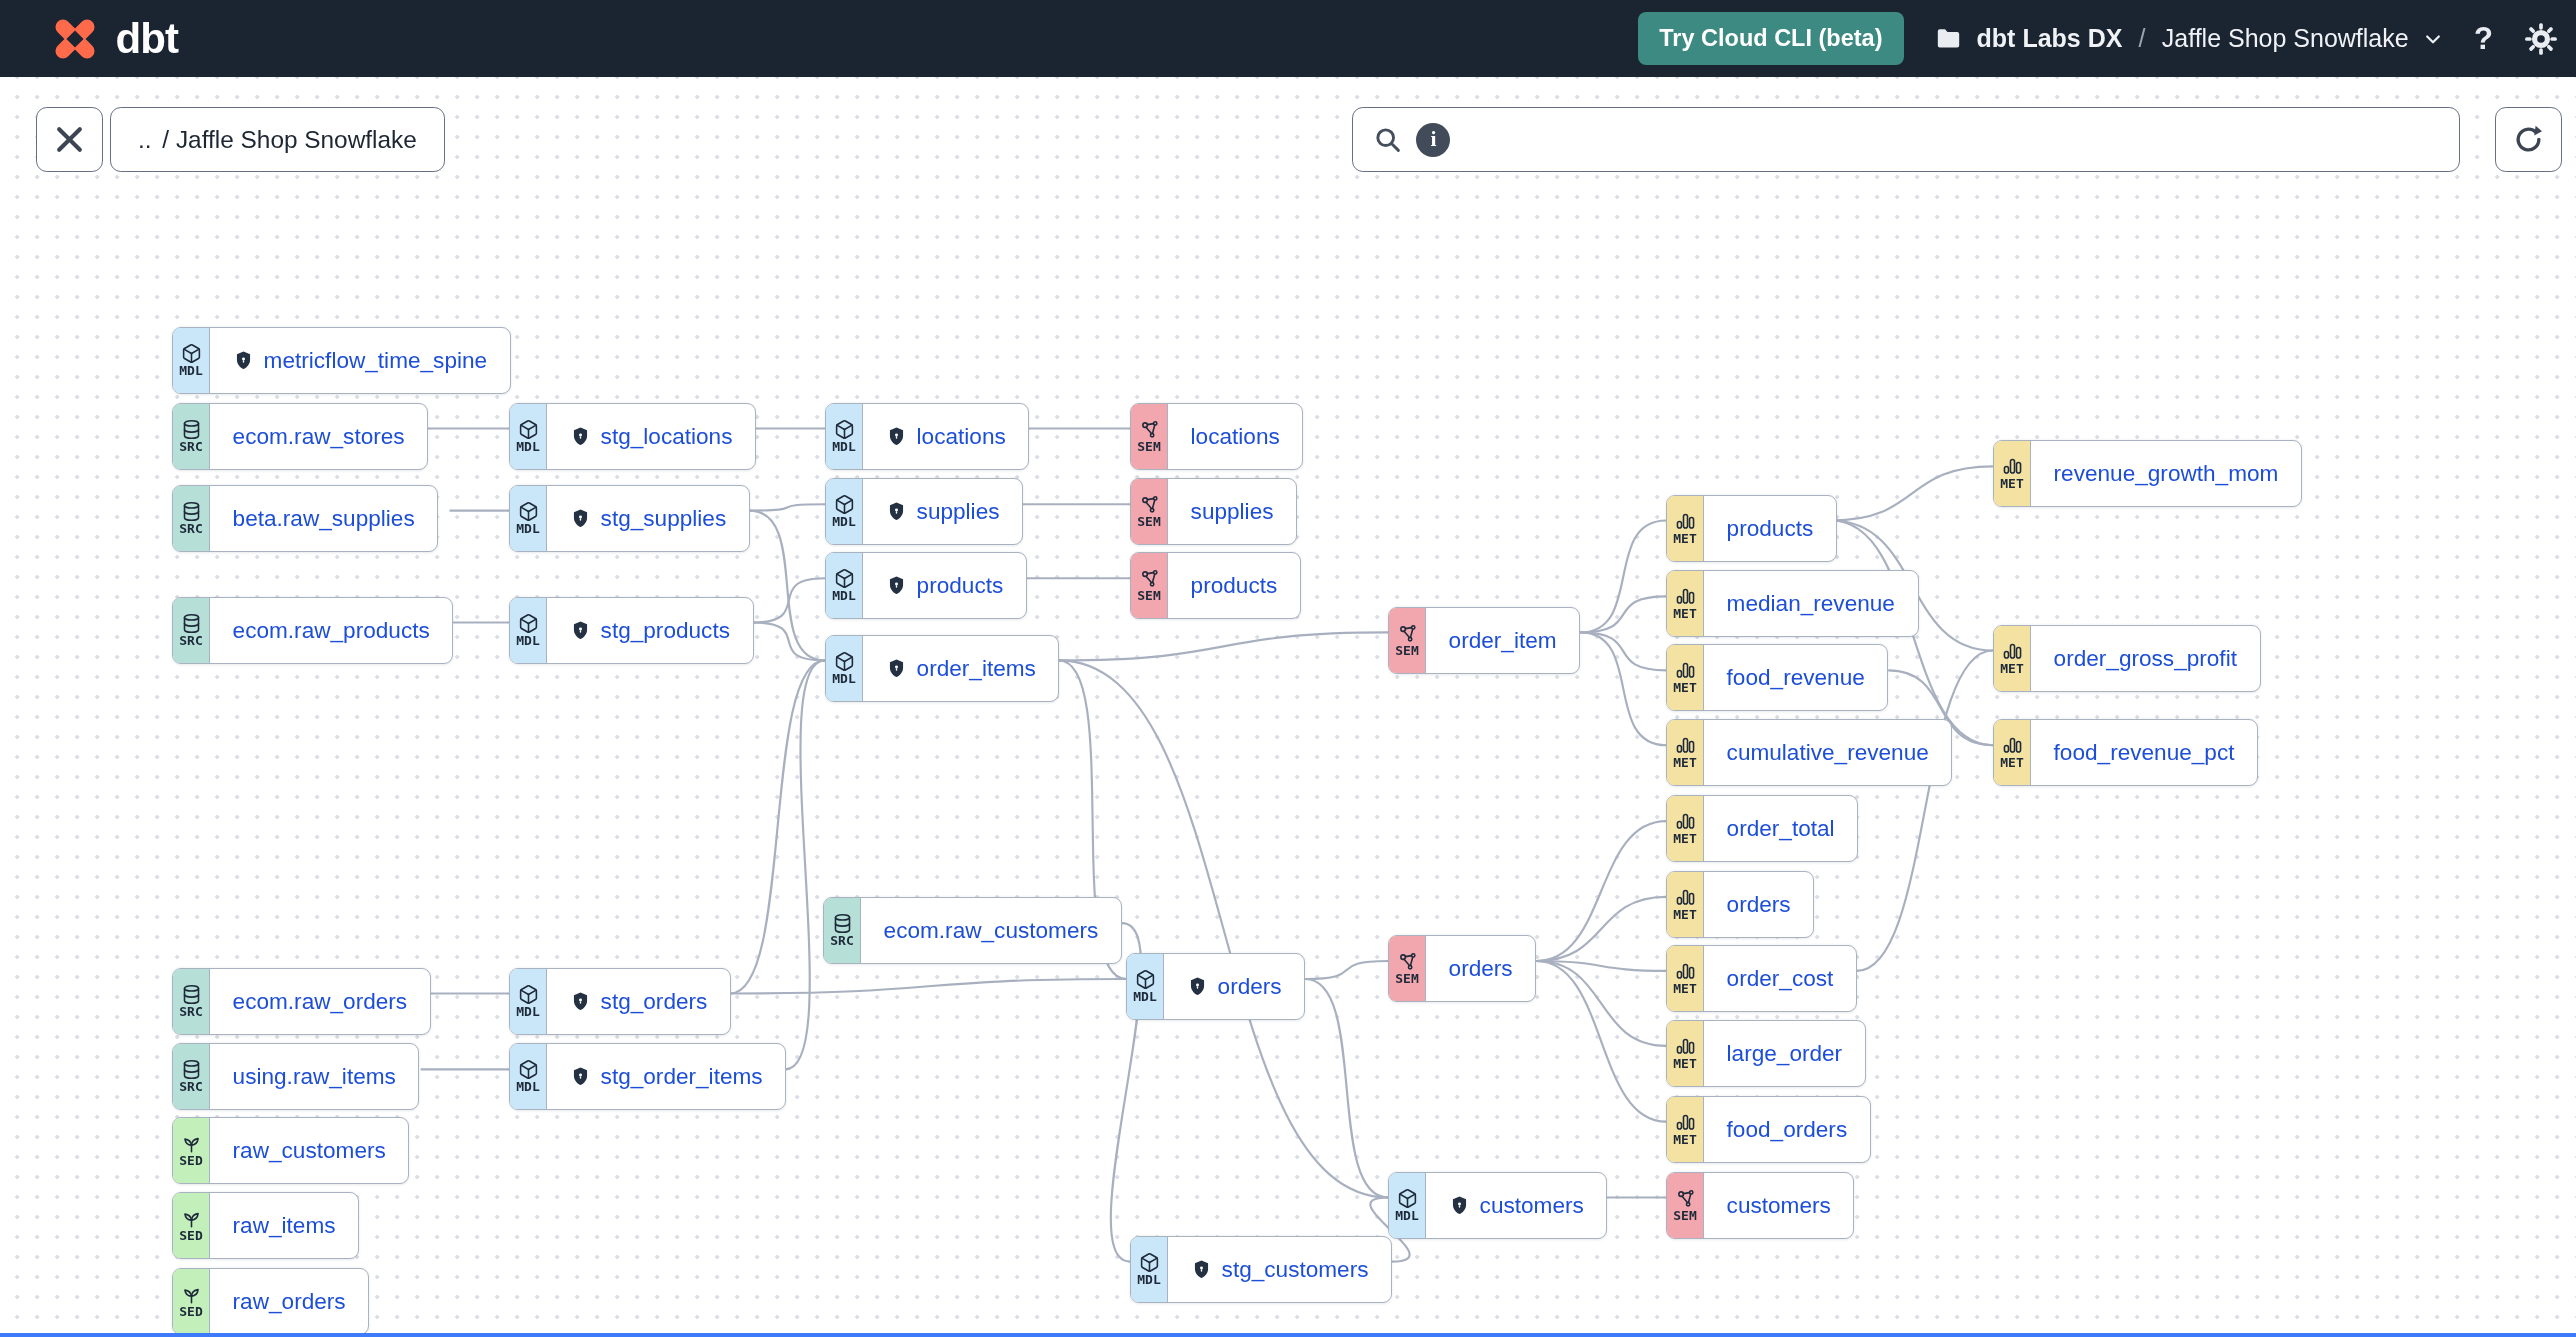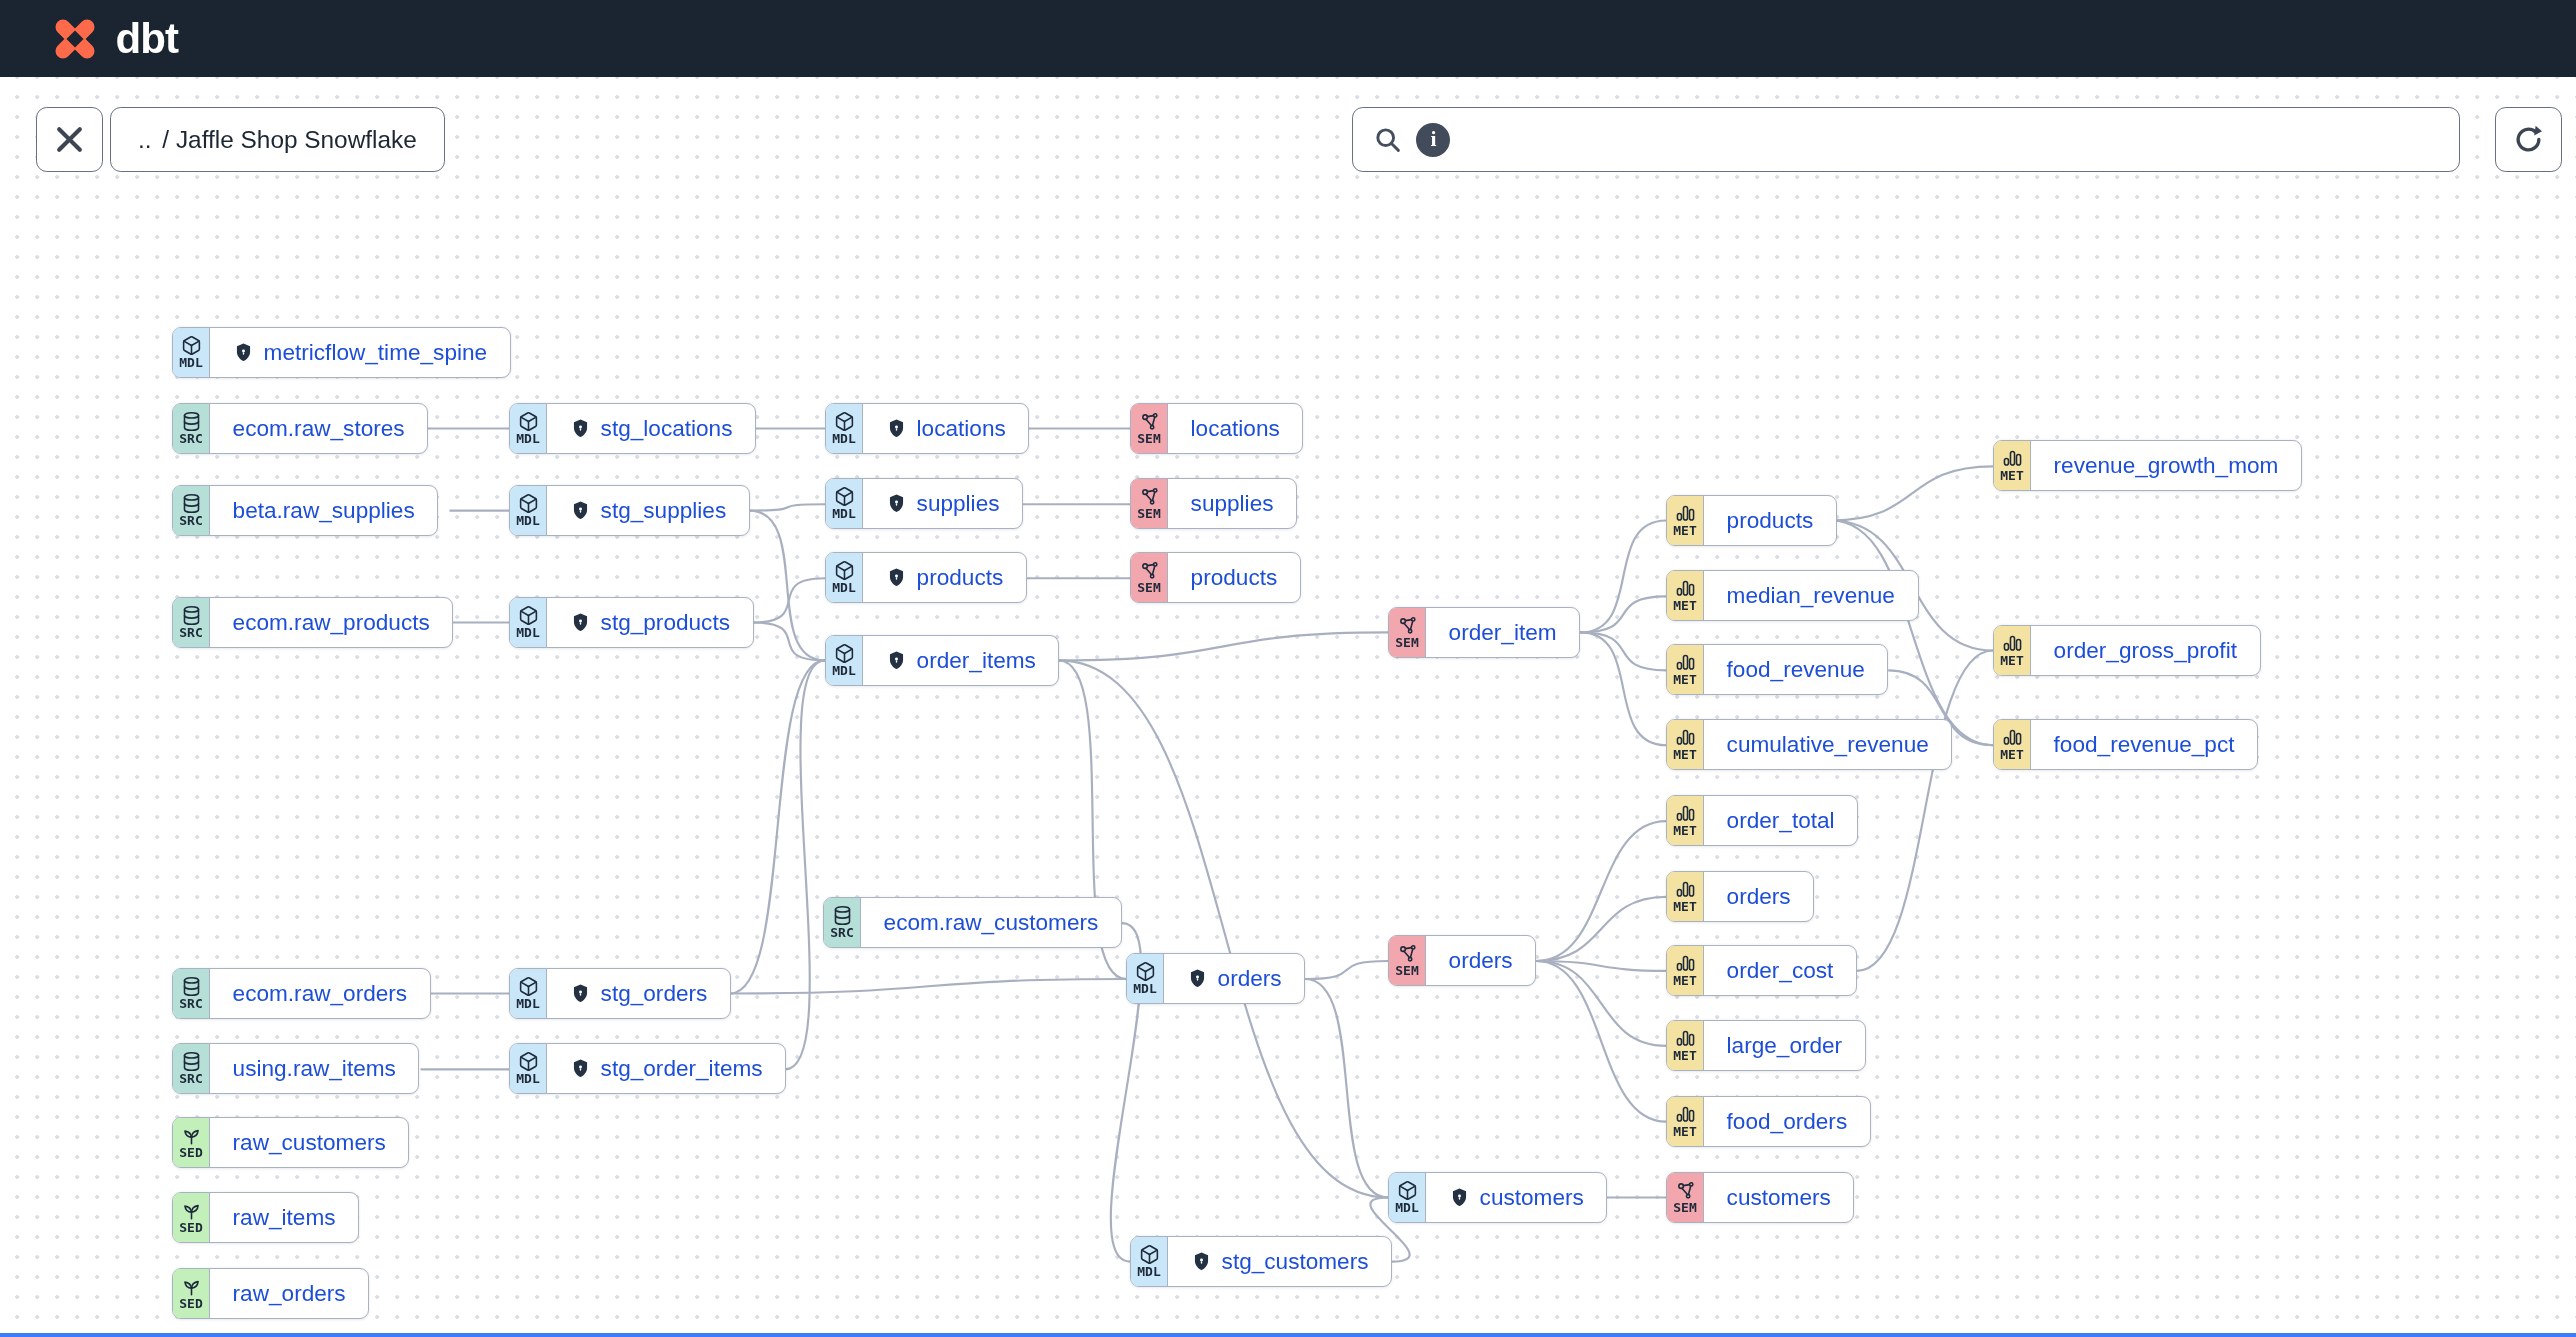--- a/index.html
+++ b/index.html
@@ -44,21 +44,21 @@
   .searchbar { left:1352px; top:107px; width:1108px; height:65px; padding:0 20px; gap:14.4px; }
   .searchbar input { flex:1; border:none; outline:none; font-size:24.4px;
     color:#2a3340; font-family:"Liberation Sans",sans-serif; background:transparent; }
   .searchbar input::placeholder { color:#4d5663; opacity:1; }
   .info-dot { width:34px; height:34px; border-radius:50%; background:#414b59; color:#ffffff;
     display:flex; align-items:center; justify-content:center;
     font-size:21.7px; font-weight:700; font-family:"Liberation Serif",serif; cursor:pointer; }
   .refresh-btn { left:2495px; top:107px; width:67px; height:65px; justify-content:center; cursor:pointer; }
 
   
-  .node { position:absolute; height:51px; display:flex; align-items:stretch;
+  .node { position:absolute; height:67px; display:flex; align-items:stretch;
     background:#ffffff; border:1.5px solid #a9b2c0; border-radius:9px;
     box-shadow:0 0.9px 2.7px rgba(22,32,50,.10); cursor:pointer; z-index:5; }
   .badge { width:37px; display:flex; flex-direction:column; align-items:center;
     justify-content:center; border-right:1.5px solid #a9b2c0;
     border-radius:7.2px 0 0 7.2px; }
   .bicon { width:21px; height:21px; stroke:#1e2a3a; fill:none; stroke-width:1.8;
     stroke-linecap:round; stroke-linejoin:round; }
   .btext { font-family:"DejaVu Sans Mono",monospace; font-size:13px; font-weight:600;
     color:#1e2a3a; line-height:13.5px; }
   .nbody { display:flex; align-items:center; gap:10px; padding:0 22.6px; }
@@ -681,20 +681,40 @@
     <svg class="brand-mark" viewBox="0 0 24 24">
       <g fill="#ff6b4a" stroke="none">
         <rect x="1.5" y="8.8" width="21" height="6.4" rx="3.2" transform="rotate(45 12 12)"></rect>
         <rect x="1.5" y="8.8" width="21" height="6.4" rx="3.2" transform="rotate(-45 12 12)"></rect>
       </g>
       <rect x="9.4" y="9.4" width="5.2" height="5.2" transform="rotate(45 12 12)" fill="#1b2532"></rect>
     </svg>
     <span class="brand-word">dbt</span>
   </div>
   <div class="spacer"></div>
+  <div class="right-cluster">
+    <button class="cta" style="background: rgb(61, 138, 130);">Try Cloud CLI (beta)</button>
+    <div class="account">
+      <svg width="27" height="27" viewBox="0 0 24 24">
+          <use href="#i-folder"></use>
+        </svg>
+      <span class="acct-name">dbt Labs DX</span>
+      <span class="sep">/</span>
+      <span>Jaffle Shop Snowflake</span>
+      <svg width="20" height="20" viewBox="0 0 24 24">
+          <polyline points="5 9 12 16 19 9" fill="none" stroke="#eef1f5" stroke-width="2.6" stroke-linecap="round" stroke-linejoin="round"></polyline>
+        </svg>
+    </div>
+    <span class="icon-btn help-glyph">?</span>
+    <span class="icon-btn">
+      <svg width="34" height="34" viewBox="0 0 24 24">
+          <use href="#i-gear"></use>
+        </svg>
+    </span>
+  </div>
 </div>
 
 <div class="tool close-btn">
   <svg width="31" height="31" viewBox="0 0 24 24">
     <line x1="4" y1="4" x2="20" y2="20" stroke="#3d4553" stroke-width="3.2" stroke-linecap="round"></line>
     <line x1="20" y1="4" x2="4" y2="20" stroke="#3d4553" stroke-width="3.2" stroke-linecap="round"></line>
   </svg>
 </div>
 <div class="tool crumb">
   <span class="up">..</span>

